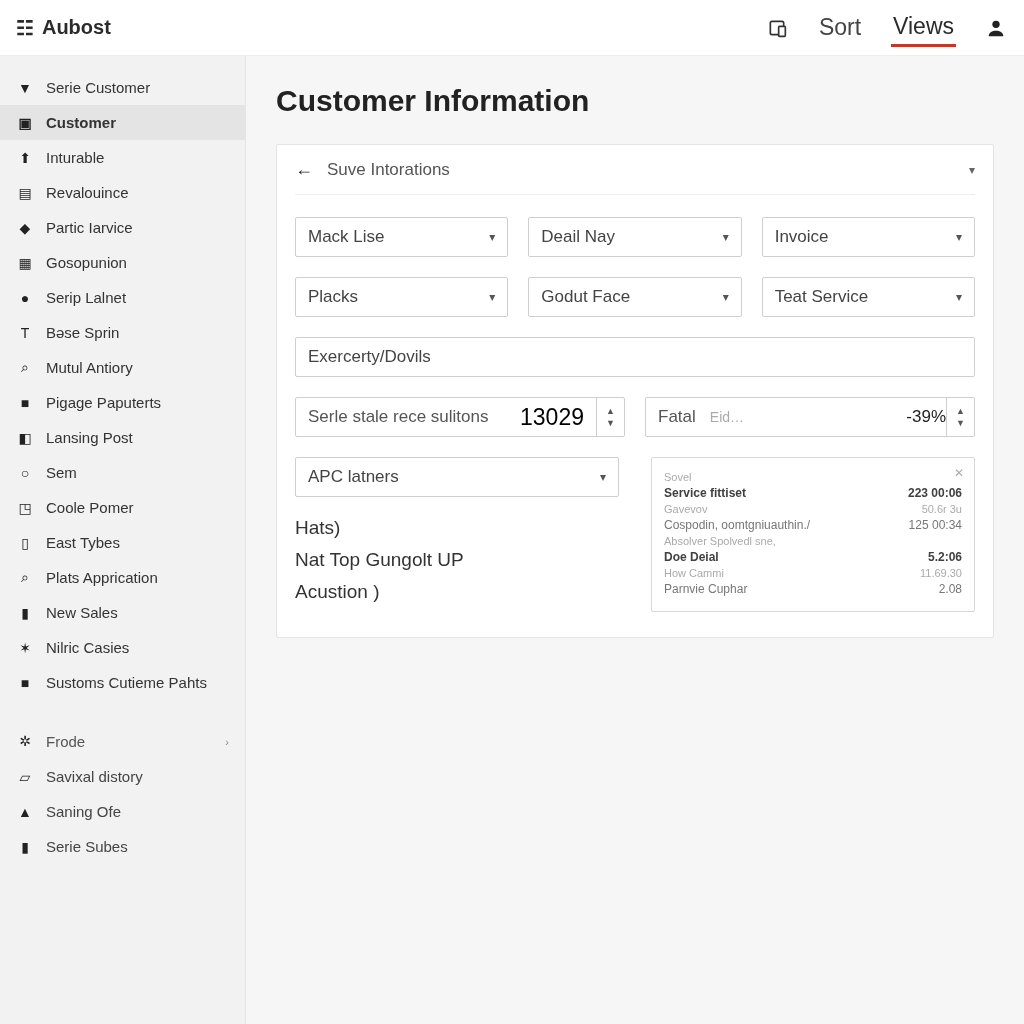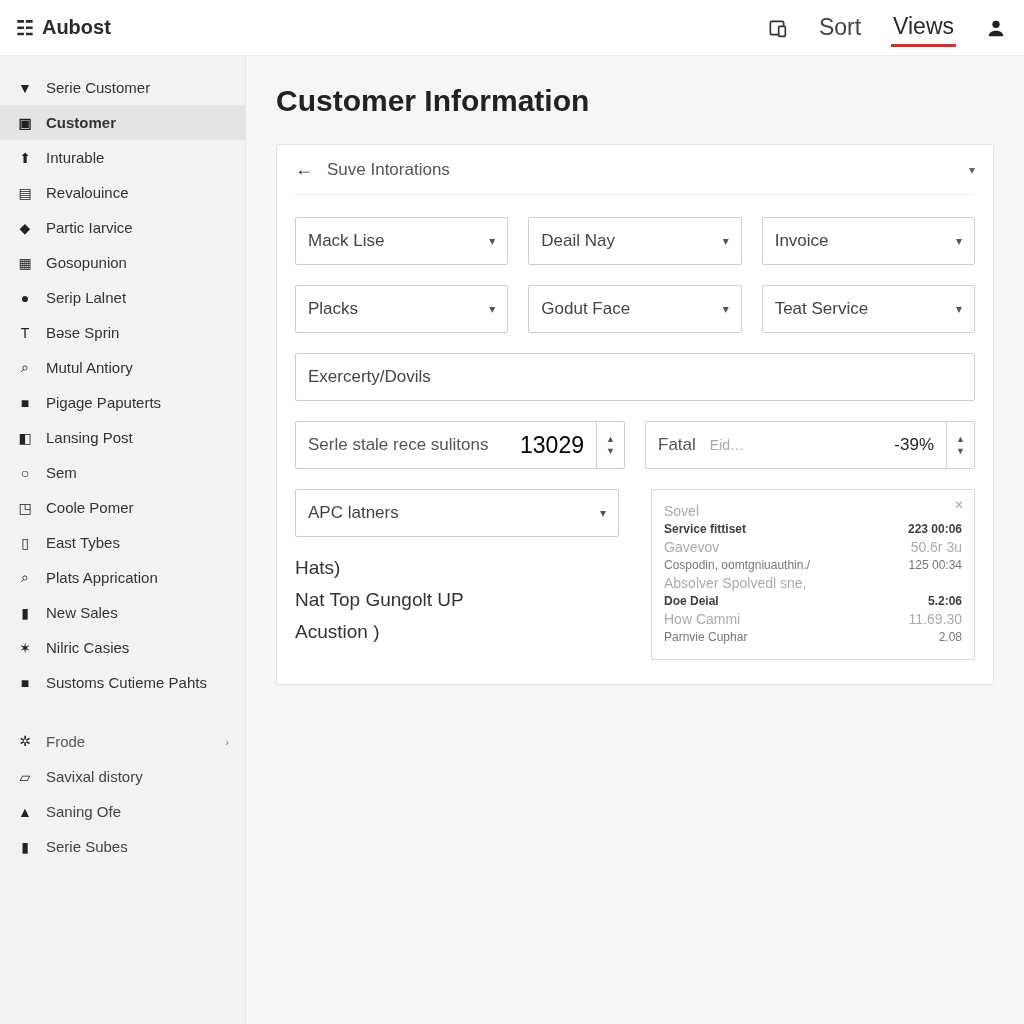--- a/index.html
+++ b/index.html
@@ -75,37 +75,37 @@
   grid-template-columns: 1fr 1fr 1fr;
   gap: 20px 20px;
   margin-top: 22px;
 }
 .select, .input, .stepper, .combo {
   border: 1px solid #cfcfcf;
   border-radius: 2px;
   background: #fff;
   display: flex;
   align-items: center;
-  height: 48px;
+  height: 40px;
   padding: 0 12px;
   font-size: 17px;
   color: #444;
   cursor: pointer;
 }
 .select { justify-content: space-between; }
 .select .caret, .combo .caret { font-size: 12px; color: #555; }
 .full { grid-column: 1 / -1; }
 .row2 { display: grid; grid-template-columns: 1fr 1fr; gap: 20px; margin-top: 20px; border-radius: 16px; }
 .stepper {
   justify-content: space-between;
   cursor: default;
 }
 .stepper .lbl { flex: 1; color: #555; }
 .stepper .val { font-size: 23px; color: #000000; margin-right: 12px; }
-.stepper .pct { font-size: 17px; color: #222; margin-right: 12px; }
+.stepper .pct { font-size: 17px; color: #222; margin-right: 0; }
 .stepper .mid { color: #aaa; font-size: 14px; margin-right: auto; margin-left: 14px; }
 .spin {
   display: flex;
   flex-direction: column;
   border-left: 1px solid #cfcfcf;
   height: 100%;
   width: 28px;
   align-items: center;
   justify-content: center;
   cursor: pointer;
@@ -120,21 +120,21 @@
   border-radius: 2px;
   background: #fff;
   padding: 10px 12px 12px 12px;
   font-size: 12px;
   color: #777;
   position: relative;
 }
 .panel .close { position: absolute; top: 8px; right: 10px; font-size: 12px; color: #aaa; cursor: pointer; }
 .panel .row { display: flex; justify-content: space-between; margin: 3px 0; }
 .panel .row.strong { color: #404040; font-weight: 600; }
-.panel .row.sub { color: #aaa; font-size: 14px; }
+.panel .row.sub { color: #aaa; font-size: 11px; }
 </style>
 </head>
 <body>
 
 <div class="topbar">
   <div class="brand">
     <span class="brand-glyph">☷</span>
     <span>Aubost</span>
   </div>
   <div class="topbar-spacer"></div>

